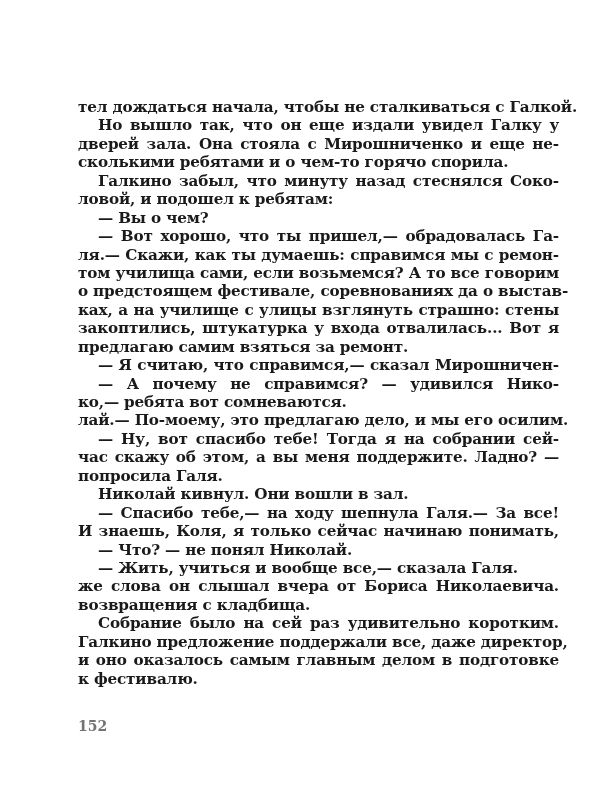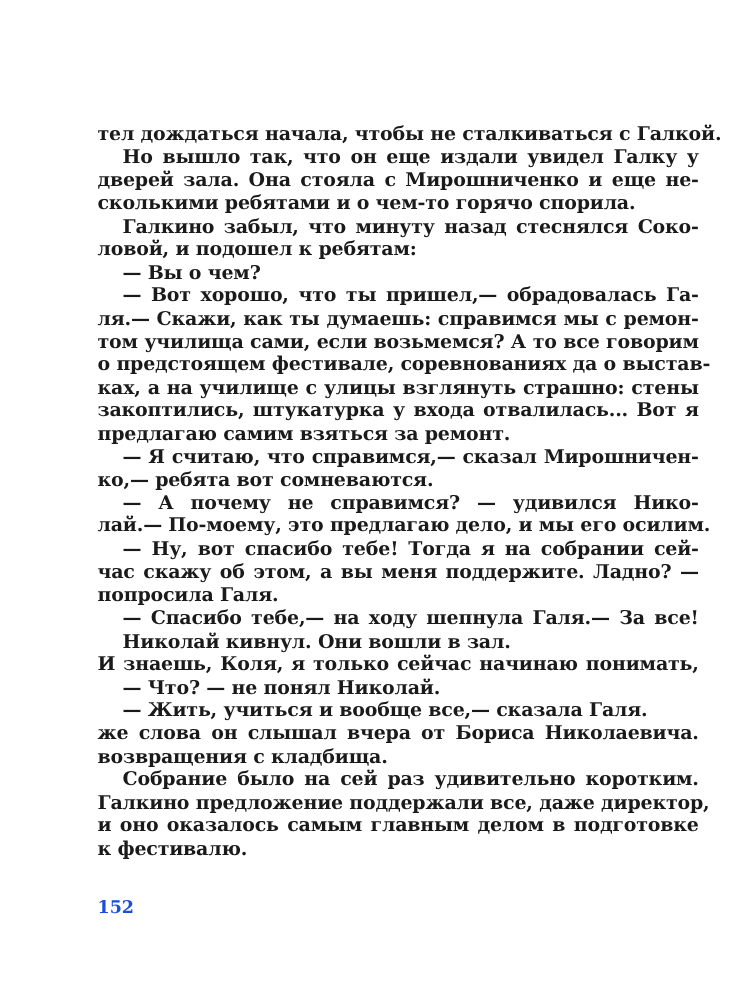--- a/index.html
+++ b/index.html
@@ -38,21 +38,21 @@
     .line.last {
       text-align-last: left;
     }
     .page-number {
       position: absolute;
       left: 78px;
       top: 718px;
       font-family: "DejaVu Serif", "Liberation Serif", serif;
       font-size: 14px;
       font-weight: bold;
-      color: #1d4ed8;
+      color: #737373;
     }
   </style>
 </head>
 <body>
 
 <div class="page">
   <div class="line">тел дождаться начала, чтобы не сталкиваться с Галкой.</div>
   <div class="line indent">Но вышло так, что он еще издали увидел Галку у</div>
   <div class="line">дверей зала. Она стояла с Мирошниченко и еще не-</div>
   <div class="line last">сколькими ребятами и о чем-то горячо спорила.</div>
@@ -60,28 +60,28 @@
   <div class="line last">ловой, и подошел к ребятам:</div>
   <div class="line indent last">— Вы о чем?</div>
   <div class="line indent">— Вот хорошо, что ты пришел,— обрадовалась Га-</div>
   <div class="line">ля.— Скажи, как ты думаешь: справимся мы с ремон-</div>
   <div class="line">том училища сами, если возьмемся? А то все говорим</div>
   <div class="line">о предстоящем фестивале, соревнованиях да о выстав-</div>
   <div class="line">ках, а на училище с улицы взглянуть страшно: стены</div>
   <div class="line">закоптились, штукатурка у входа отвалилась... Вот я</div>
   <div class="line last">предлагаю самим взяться за ремонт.</div>
   <div class="line indent">— Я считаю, что справимся,— сказал Мирошничен-</div>
+  <div class="line indent">— А почему не справимся? — удивился Нико-</div>
   <div class="line last">ко,— ребята вот сомневаются.</div>
-  <div class="line indent">— А почему не справимся? — удивился Нико-</div>
   <div class="line last" style="text-align-last: justify;">лай.— По-моему, это предлагаю дело, и мы его осилим.</div>
   <div class="line indent">— Ну, вот спасибо тебе! Тогда я на собрании сей-</div>
   <div class="line">час скажу об этом, а вы меня поддержите. Ладно? —</div>
   <div class="line last">попросила Галя.</div>
+  <div class="line indent last">Николай кивнул. Они вошли в зал.</div>
   <div class="line indent">— Спасибо тебе,— на ходу шепнула Галя.— За все!</div>
-  <div class="line indent last">Николай кивнул. Они вошли в зал.</div>
   <div class="line">И знаешь, Коля, я только сейчас начинаю понимать,</div>
   <div class="line indent last">— Что? — не понял Николай.</div>
   <div class="line indent last">— Жить, учиться и вообще все,— сказала Галя.</div>
   <div class="line">же слова он слышал вчера от Бориса Николаевича.</div>
   <div class="line last">возвращения с кладбища.</div>
   <div class="line indent">Собрание было на сей раз удивительно коротким.</div>
   <div class="line">Галкино предложение поддержали все, даже директор,</div>
   <div class="line">и оно оказалось самым главным делом в подготовке</div>
   <div class="line last">к фестивалю.</div>
 </div>

